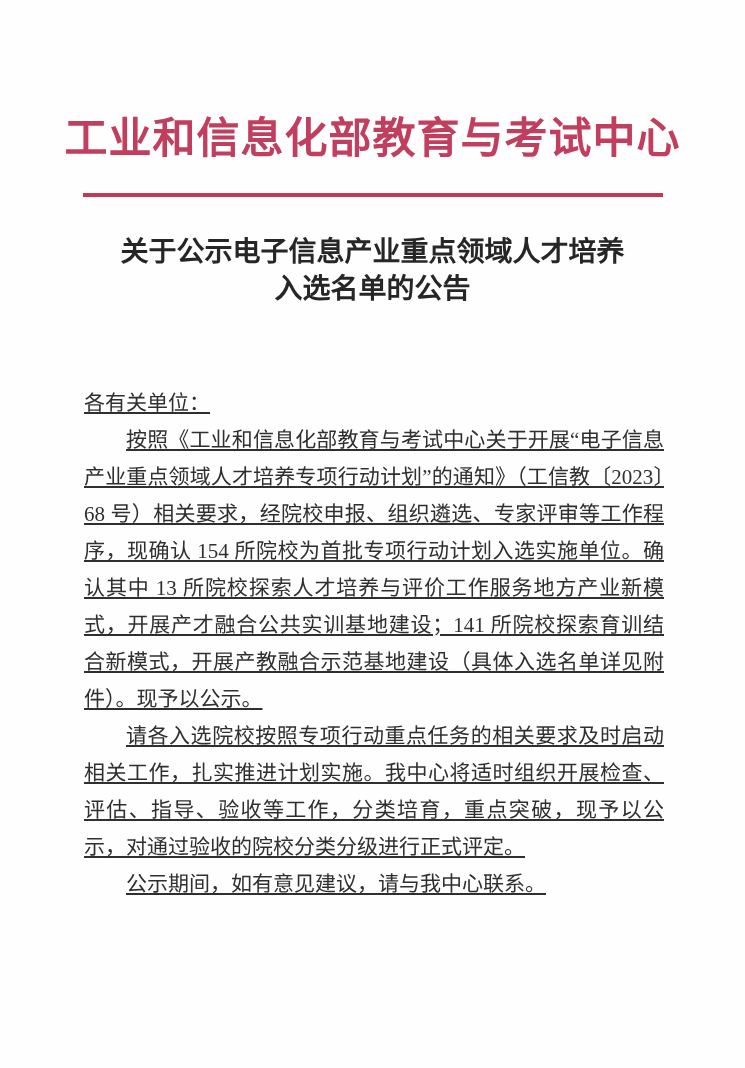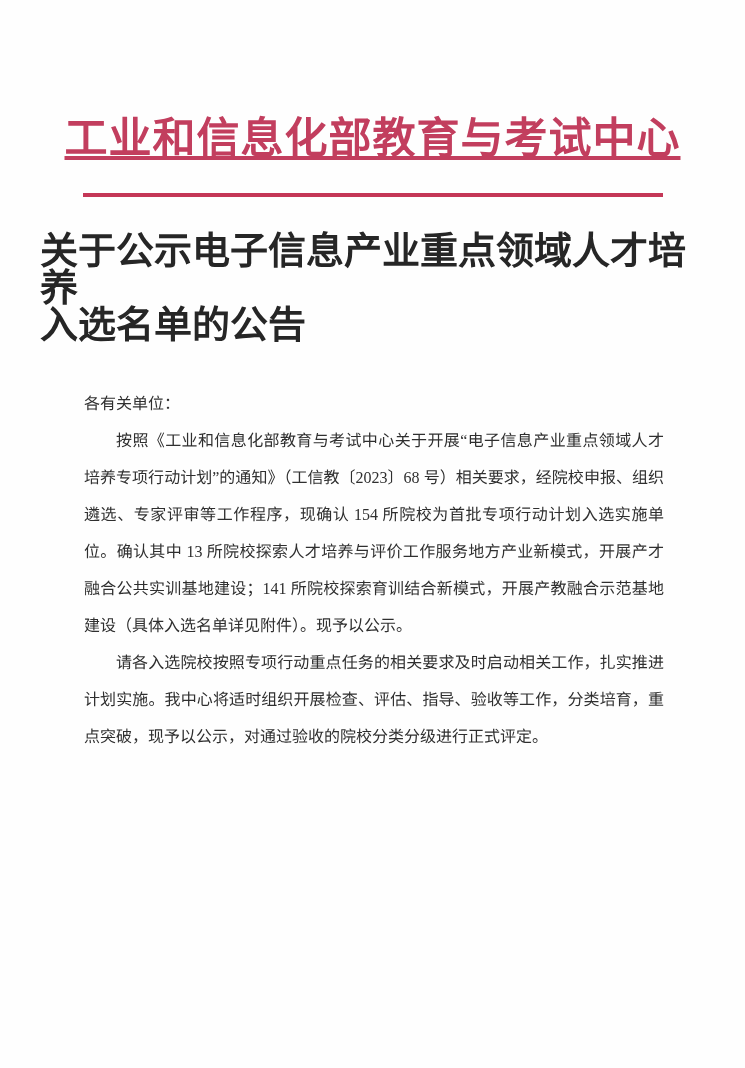--- a/index.html
+++ b/index.html
@@ -21,53 +21,54 @@
     position: absolute;
     top: 103px;
     left: 0;
     right: 0;
     text-align: center;
     font-size: 43px;
     font-weight: 700;
     letter-spacing: 1px;
     color: #c23e5e;
     white-space: nowrap;
-    text-decoration: underline;
   }
   .red-rule {
     position: absolute;
     top: 193px;
     left: 83px;
     width: 580px;
     height: 4px;
     background: #c43757;
   }
   .doc-title {
     position: absolute;
     top: 233px;
     left: 40px;
     right: 40px;
     margin: 0;
-    font-size: 38px;
+    text-align: center;
+    font-size: 28px;
     line-height: 37px;
     font-weight: 700;
     color: #262626;
   }
   .doc-title .t-line {
     display: block;
   }
   .body-text {
     position: absolute;
     top: 385px;
     left: 84px;
     width: 580px;
-    font-size: 16px;
+    font-size: 21px;
     line-height: 37px;
     color: #2f2f2f;
     text-align: justify;
+    text-decoration: underline;
   }
   .body-text p {
     margin: 0;
     padding: 0;
   }
   .para {
     text-indent: 2em;
   }
   .salutation {
     text-indent: 0;
@@ -84,15 +85,16 @@
 
   <h1 class="doc-title">
     <span class="t-line">关于公示电子信息产业重点领域人才培养</span>
     <span class="t-line">入选名单的公告</span>
   </h1>
 
   <div class="body-text">
     <p class="salutation">各有关单位：</p>
     <p class="para">按照《工业和信息化部教育与考试中心关于开展“电子信息产业重点领域人才培养专项行动计划”的通知》（工信教〔2023〕68 号）相关要求，经院校申报、组织遴选、专家评审等工作程序，现确认 154 所院校为首批专项行动计划入选实施单位。确认其中 13 所院校探索人才培养与评价工作服务地方产业新模式，开展产才融合公共实训基地建设；141 所院校探索育训结合新模式，开展产教融合示范基地建设（具体入选名单详见附件）。现予以公示。</p>
     <p class="para">请各入选院校按照专项行动重点任务的相关要求及时启动相关工作，扎实推进计划实施。我中心将适时组织开展检查、评估、指导、验收等工作，分类培育，重点突破，现予以公示，对通过验收的院校分类分级进行正式评定。</p>
+    <p class="para">公示期间，如有意见建议，请与我中心联系。</p>
   </div>
 
 </div>
 
 </body></html>

